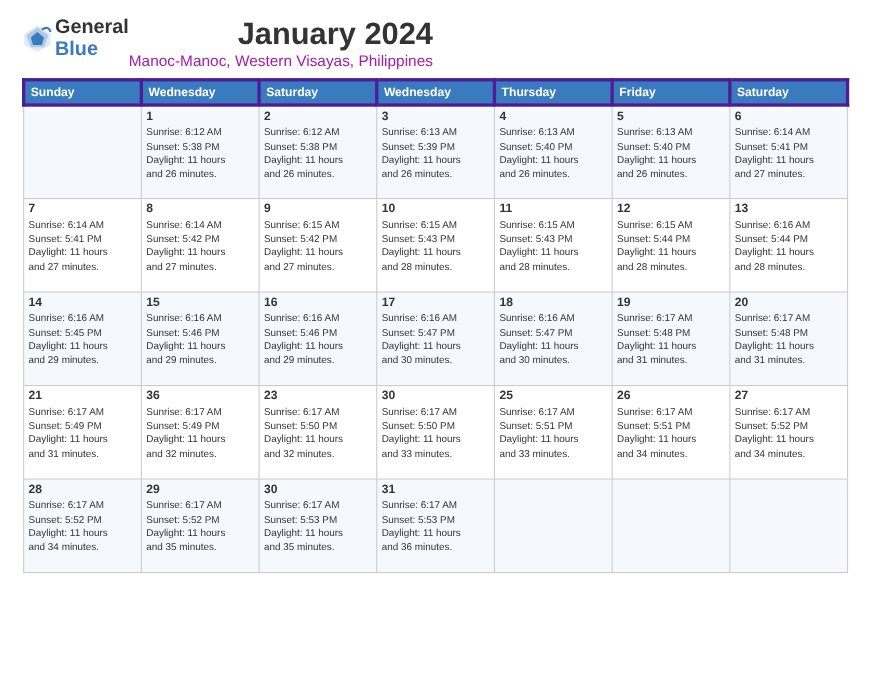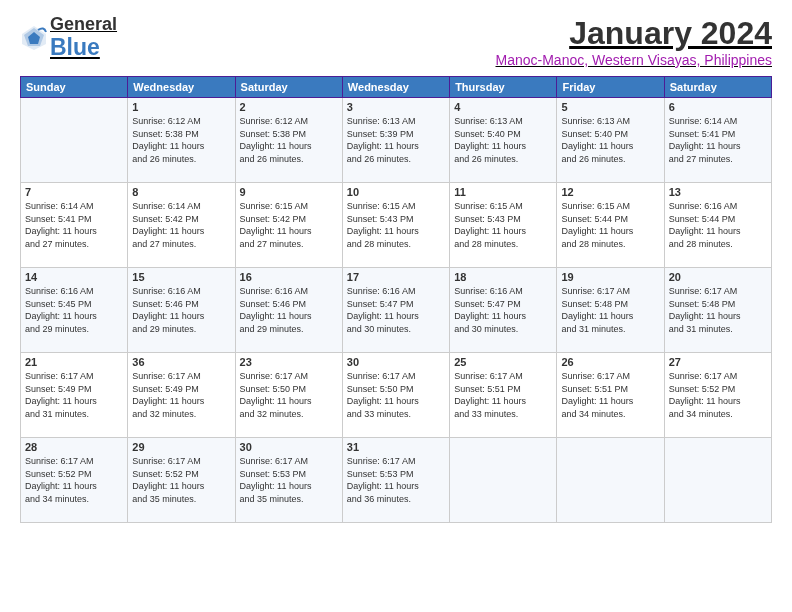--- a/index.html
+++ b/index.html
@@ -11,73 +11,71 @@
       overflow: hidden;
     }
     .page {
       width: 792px;
       height: 612px;
       padding: 15px 20px 10px 20px;
     }
     .header {
       display: flex;
       align-items: flex-start;
-      justify-content: space-between;
       margin-bottom: 8px;
-      text-decoration: underline;
     }
     .logo {
       display: flex;
       align-items: center;
     }
     .logo-text {
       display: flex;
       flex-direction: column;
       line-height: 1.1;
     }
     .logo-general {
       font-size: 18px;
       font-weight: bold;
       color: #333;
     }
     .logo-blue {
-      font-size: 23px;
+      font-size: 18px;
       font-weight: bold;
       color: #3a7abf;
     }
     .logo-icon {
       width: 28px;
       height: 28px;
       margin-right: 2px;
     }
     .title-section {
       text-align: right;
     }
     .month-title {
-      font-size: 32px;
+      font-size: 28px;
       font-weight: bold;
       color: #333;
     }
     .location-title {
       font-size: 14px;
       color: #a21caf;
     }
     .calendar-table {
       width: 100%;
       border-collapse: collapse;
       font-size: 10px;
     }
     .calendar-table th {
       background-color: #3a7abf;
       color: #fff;
       padding: 4px 5px;
       text-align: left;
       font-size: 11px;
       font-weight: bold;
-      border: 1px solid #4c1d95;
+      border: 3px solid #4c1d95;
     }
     .calendar-table td {
       border: 1px solid #ccc;
       vertical-align: top;
       padding: 3px 4px;
       width: calc(100% / 7);
       height: 85px;
     }
     .day-num {
       font-size: 11px;

